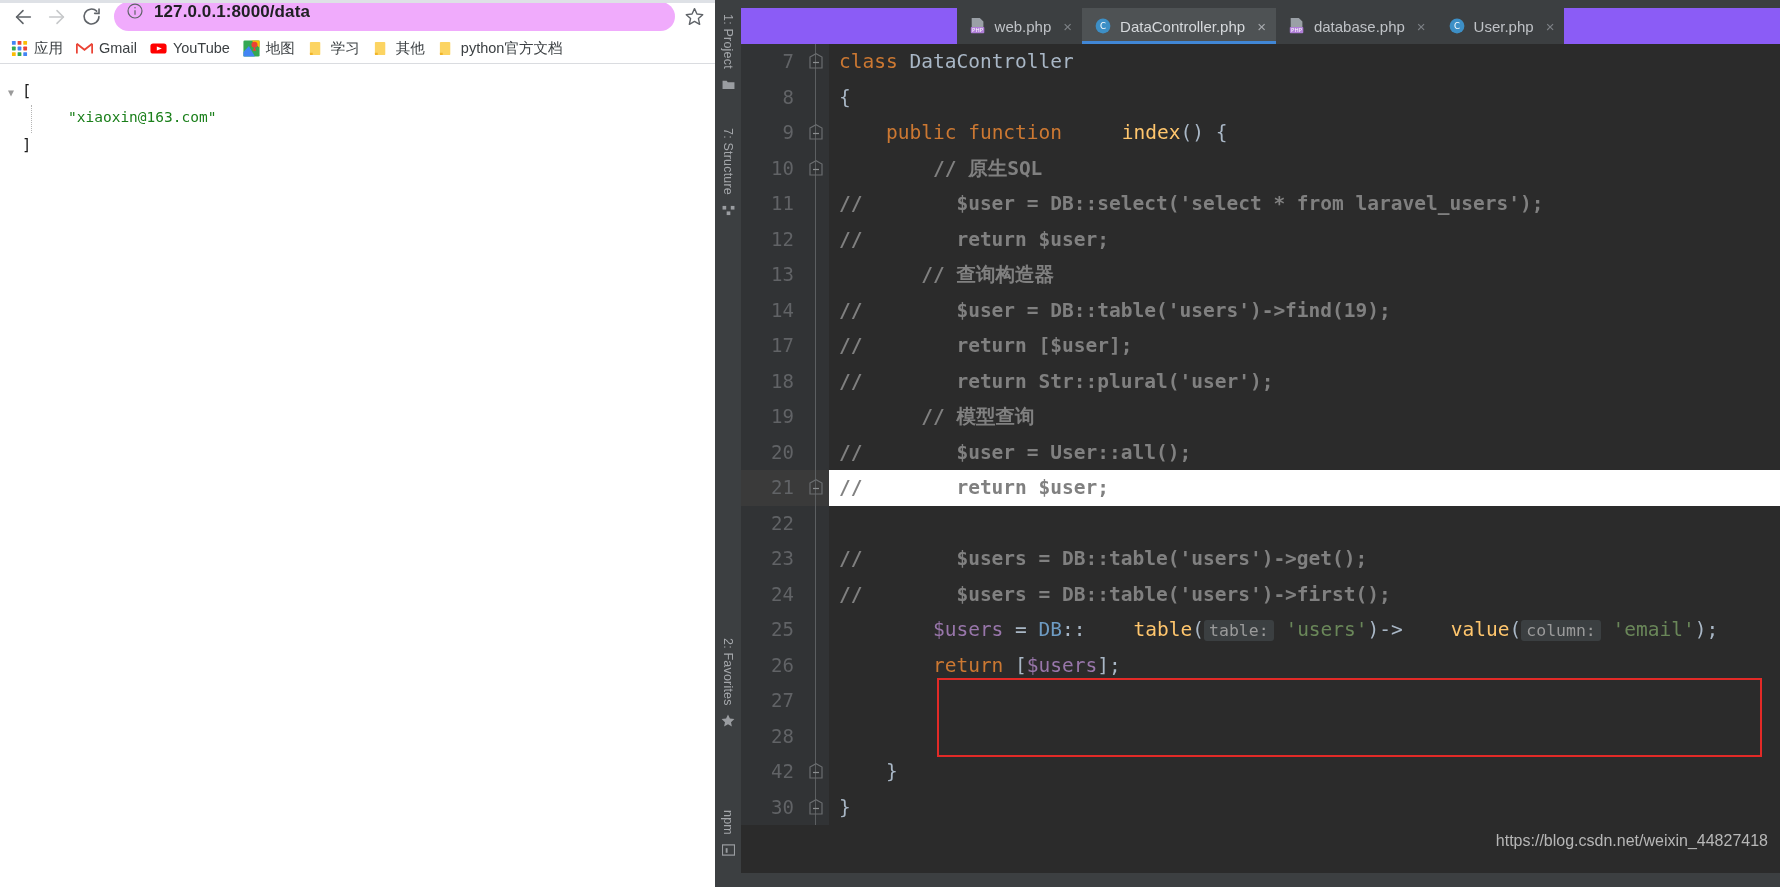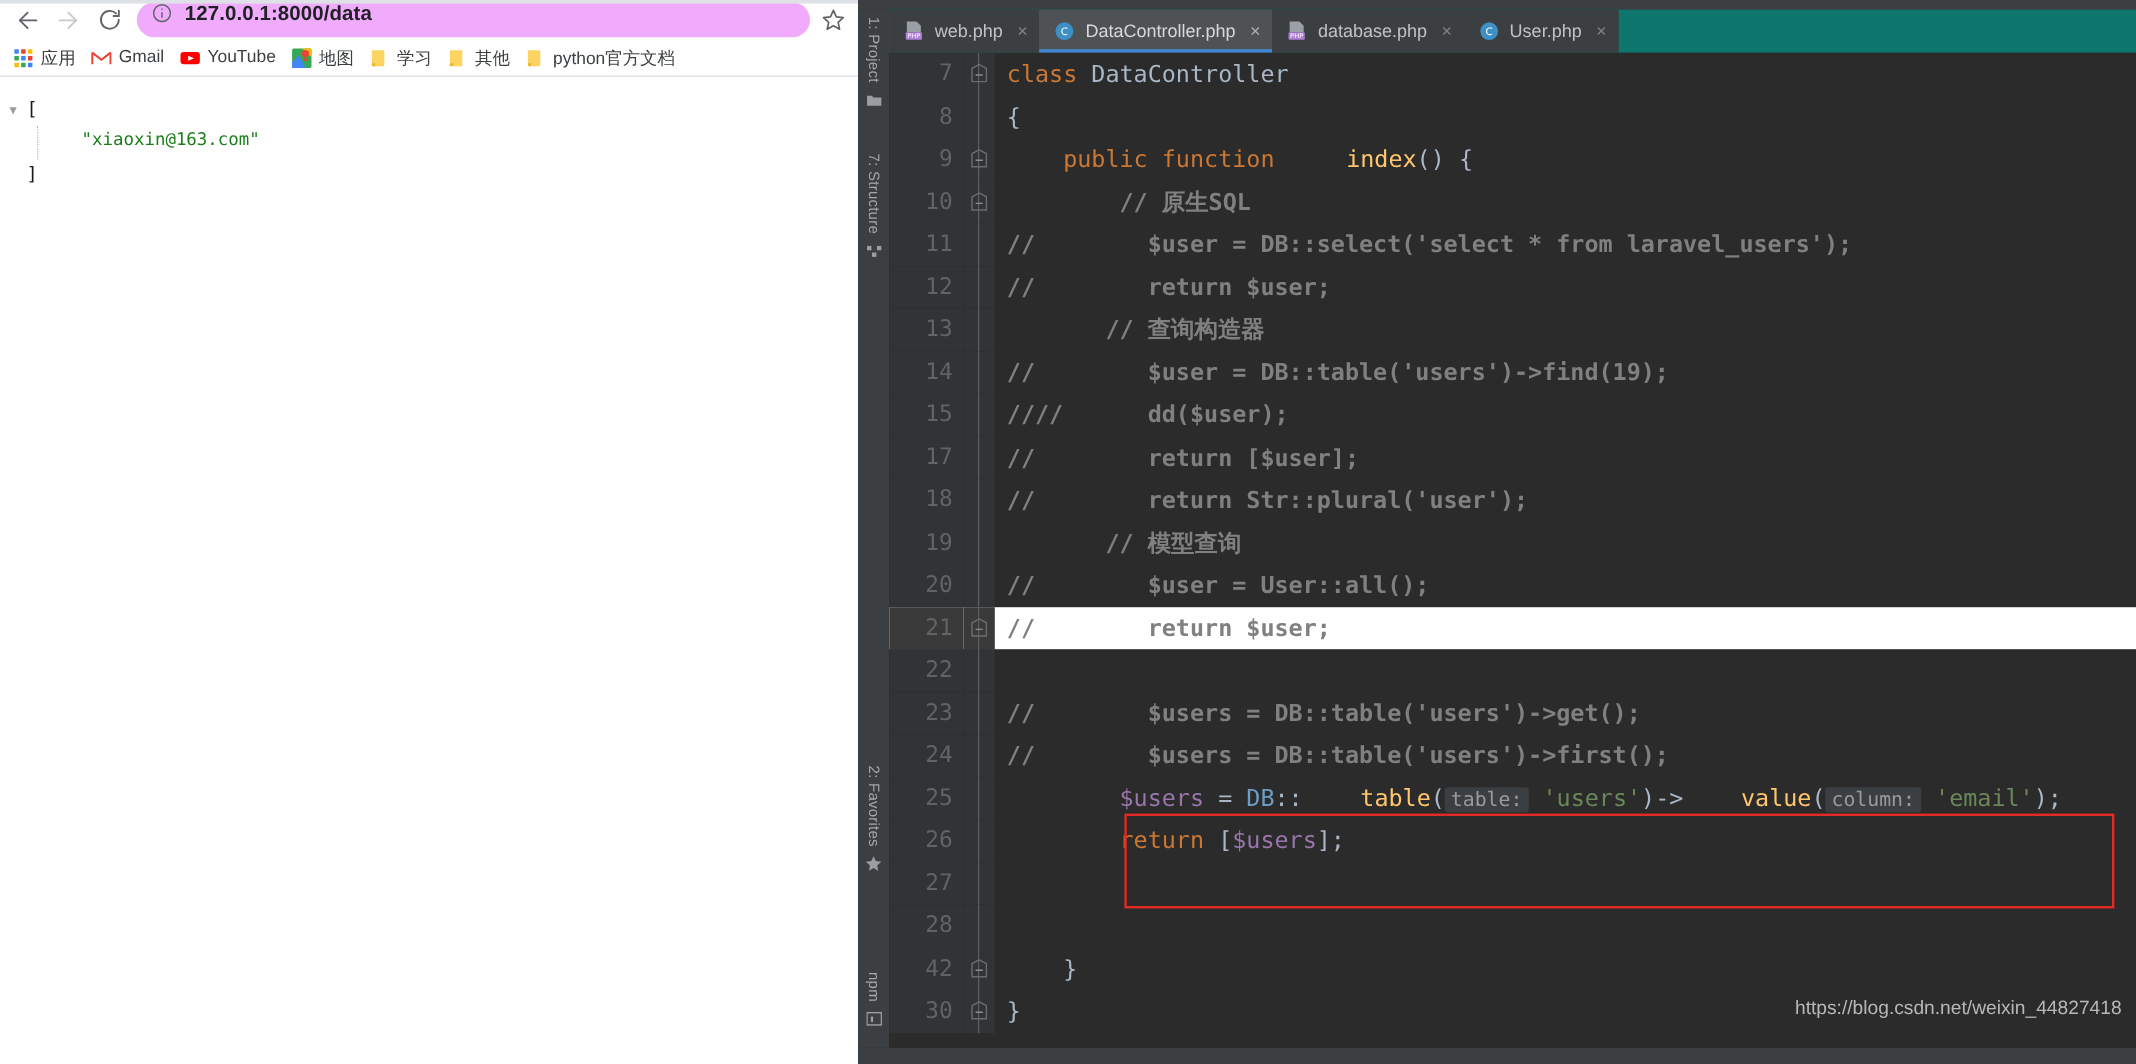--- a/index.html
+++ b/index.html
@@ -144,23 +144,24 @@
     white-space: nowrap;
     padding: 2px 0;
   }
   .vicon { margin: 5px 0; color: #9a9da1; display: block; }
 
   .editor-col { flex: 1 1 auto; display: flex; flex-direction: column; min-width: 0; }
 
   
   .tabbar {
     height: 36px; flex: 0 0 36px;
-    background: #0f766e;
+    background: #8b5cf6;
     display: flex; align-items: stretch;
     overflow: hidden;
+    justify-content: center;
   }
   .tab {
     display: flex; align-items: center;
     gap: 8px;
     padding: 0 10px 0 12px;
     font-size: 15px;
     color: #bfc2c6;
     white-space: nowrap;
     position: relative;
     background: #3c3f41;
@@ -581,27 +582,20 @@
               <div class="code-text"><span class="cm">       // 查询构造器</span></div>
             </div>
             <div class="code-line">
               <div class="gutter">14</div>
               <div class="foldcol">
                 <span class="fold-line"></span>
               </div>
               <div class="code-text"><span class="cm">//</span><span class="cm">        $user = DB::table('users')-&gt;find(19);</span></div>
             </div>
             <div class="code-line">
-              <div class="gutter">15</div>
-              <div class="foldcol">
-                <span class="fold-line"></span>
-              </div>
-              <div class="code-text"><span class="cm">////</span><span class="cm">      dd($user);</span></div>
-            </div>
-            <div class="code-line">
               <div class="gutter">17</div>
               <div class="foldcol">
                 <span class="fold-line"></span>
               </div>
               <div class="code-text"><span class="cm">//</span><span class="cm">        return [$user];</span></div>
             </div>
             <div class="code-line">
               <div class="gutter">18</div>
               <div class="foldcol">
                 <span class="fold-line"></span>

